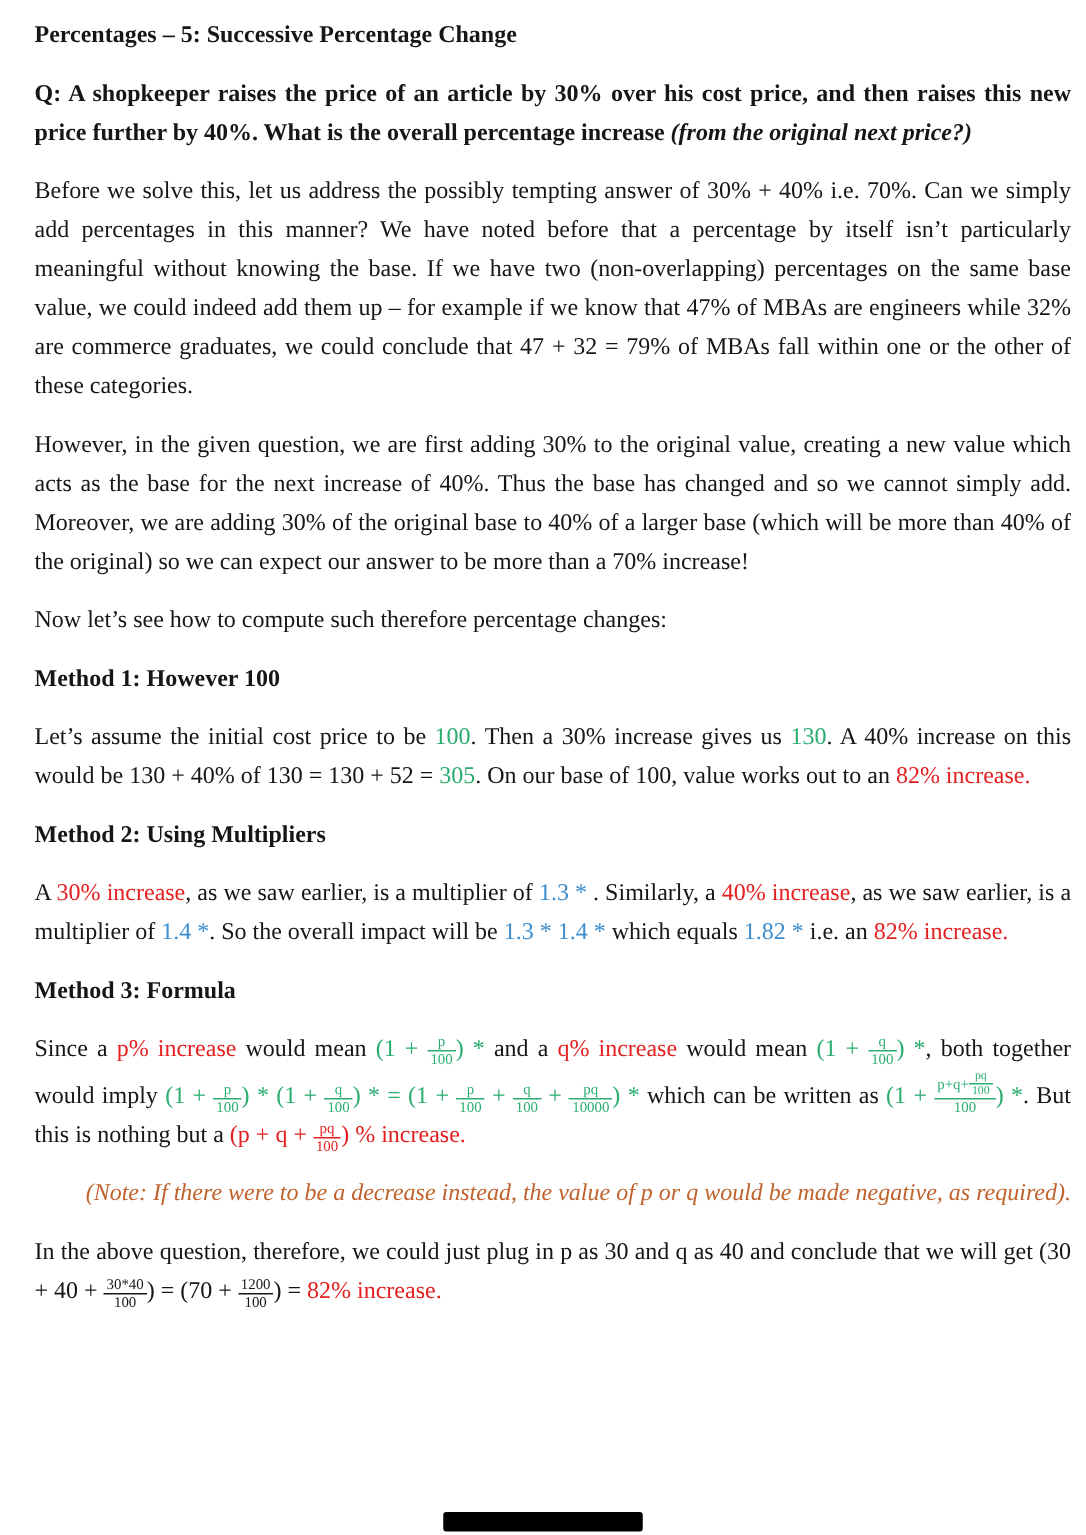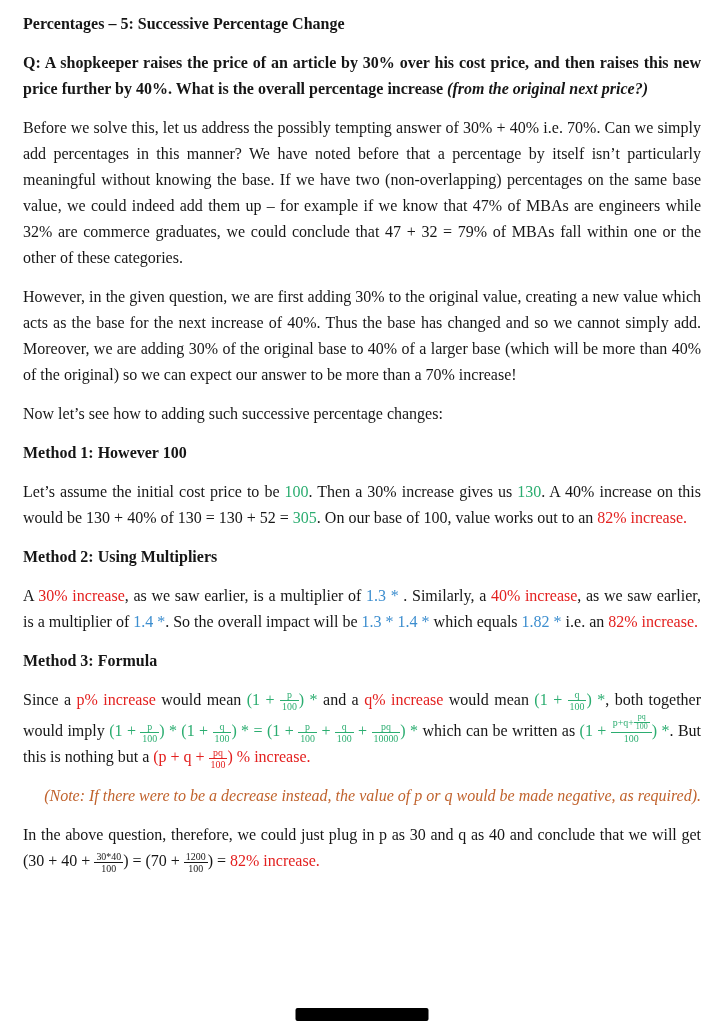--- a/index.html
+++ b/index.html
@@ -1,20 +1,20 @@
 <!DOCTYPE html>
 <html style="--text: #161616; --green: #2bad70; --red: #e3201f; --blue: #3d8ecf; --orange: #c0622c; --page_bg: #ffffff; --bottom_bar: #000000;"><head>
 <meta charset="utf-8">
 <style>
   html,body{margin:0;padding:0;background:#fff;}
   .page{
     position:relative;
     width:724px;height:1023px;
     box-sizing:border-box;
-    padding:11px 23px 0 23px;
+    padding:11px 10px 0 23px;
     background:var(--page_bg,#fff);
     color:var(--text,#161616);
     font-family:"Liberation Serif","DejaVu Serif",serif;
     font-size:16px;line-height:26px;
     overflow:hidden;
   }
   .block{margin:0 0 13px 0;}
   .title{font-weight:bold;text-align:left;}
   .heading{font-weight:bold;text-align:left;}
   .para{text-align:justify;}
@@ -48,21 +48,21 @@
 
   <div class="block title">Percentages – 5: Successive Percentage Change</div>
 
 
   <div class="block qpara"><span>Q: A shopkeeper raises the price of an article by 30% over his cost price, and then raises this new price further by 40%. What is the overall percentage increase </span><span class="i">(from the original next price?)</span></div>
 
   <div class="block para">Before we solve this, let us address the possibly tempting answer of 30% + 40% i.e. 70%. Can we simply add percentages in this manner? We have noted before that a percentage by itself isn’t particularly meaningful without knowing the base. If we have two (non-overlapping) percentages on the same base value, we could indeed add them up – for example if we know that 47% of MBAs are engineers while 32% are commerce graduates, we could conclude that 47 + 32 = 79% of MBAs fall within one or the other of these categories.</div>
 
   <div class="block para">However, in the given question, we are first adding 30% to the original value, creating a new value which acts as the base for the next increase of 40%. Thus the base has changed and so we cannot simply add. Moreover, we are adding 30% of the original base to 40% of a larger base (which will be more than 40% of the original) so we can expect our answer to be more than a 70% increase!</div>
 
-  <div class="block para">Now let’s see how to adding such successive percentage changes:</div>
+  <div class="block para">Now let’s see how to compute such therefore percentage changes:</div>
 
   <div class="block heading">Method 1: However 100</div>
   <div class="block para"><span>Let’s assume the initial cost price to be </span><span class="green">100</span><span>. Then a 30% increase gives us </span><span class="green">130</span><span>. A 40% increase on this would be 130 + 40% of 130 = 130 + 52 = </span><span class="green">305</span><span>. On our base of 100, value works out to an </span><span class="red">82% increase.</span></div>
 
   <div class="block heading">Method 2: Using Multipliers</div>
   <div class="block para"><span>A </span><span class="red">30% increase</span><span>, as we saw earlier, is a multiplier of </span><span class="blue">1.3 *</span><span> . Similarly, a </span><span class="red">40% increase</span><span>, as we saw earlier, is a multiplier of </span><span class="blue">1.4 *</span><span>. So the overall impact will be </span><span class="blue">1.3 * 1.4 *</span><span> which equals </span><span class="blue">1.82 *</span><span> i.e. an </span><span class="red">82% increase.</span></div>
 
   <div class="block heading">Method 3: Formula</div>
   <div class="block para"><span>Since a </span><span class="red">p% increase</span><span> would mean </span><span class="green">(1 + </span><span class="frac green"><span class="num">p</span><span class="den">100</span></span><span class="green">) *</span><span> and a </span><span class="red">q% increase</span><span> would mean </span><span class="green">(1 + </span><span class="frac green"><span class="num">q</span><span class="den">100</span></span><span class="green">) *</span><span>, both together would imply </span><span class="green">(1 + </span><span class="frac green"><span class="num">p</span><span class="den">100</span></span><span class="green">) * (1 + </span><span class="frac green"><span class="num">q</span><span class="den">100</span></span><span class="green">) * = (1 + </span><span class="frac green"><span class="num">p</span><span class="den">100</span></span><span class="green"> + </span><span class="frac green"><span class="num">q</span><span class="den">100</span></span><span class="green"> + </span><span class="frac green"><span class="num">pq</span><span class="den">10000</span></span><span class="green">) *</span><span> which can be written as </span><span class="green">(1 + </span><span class="frac green"><span class="num"><span>p+q+</span><span class="frac"><span class="num">pq</span><span class="den">100</span></span></span><span class="den">100</span></span><span class="green">) *</span><span>. But this is nothing but a </span><span class="red">(p + q + </span><span class="frac red"><span class="num">pq</span><span class="den">100</span></span><span class="red">) % increase.</span></div>
 

